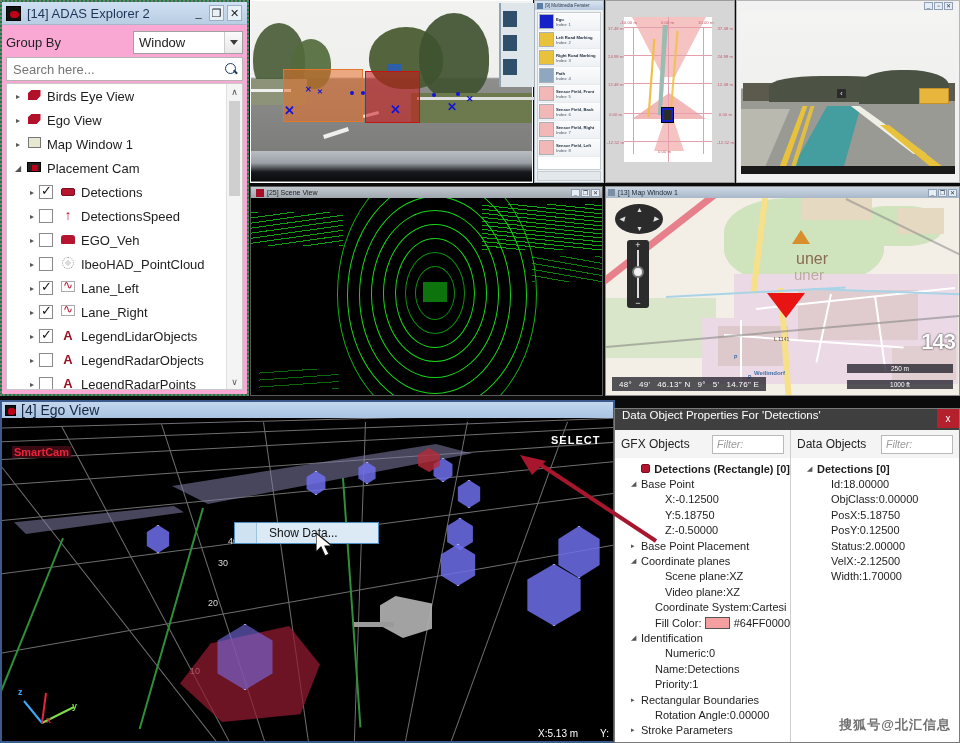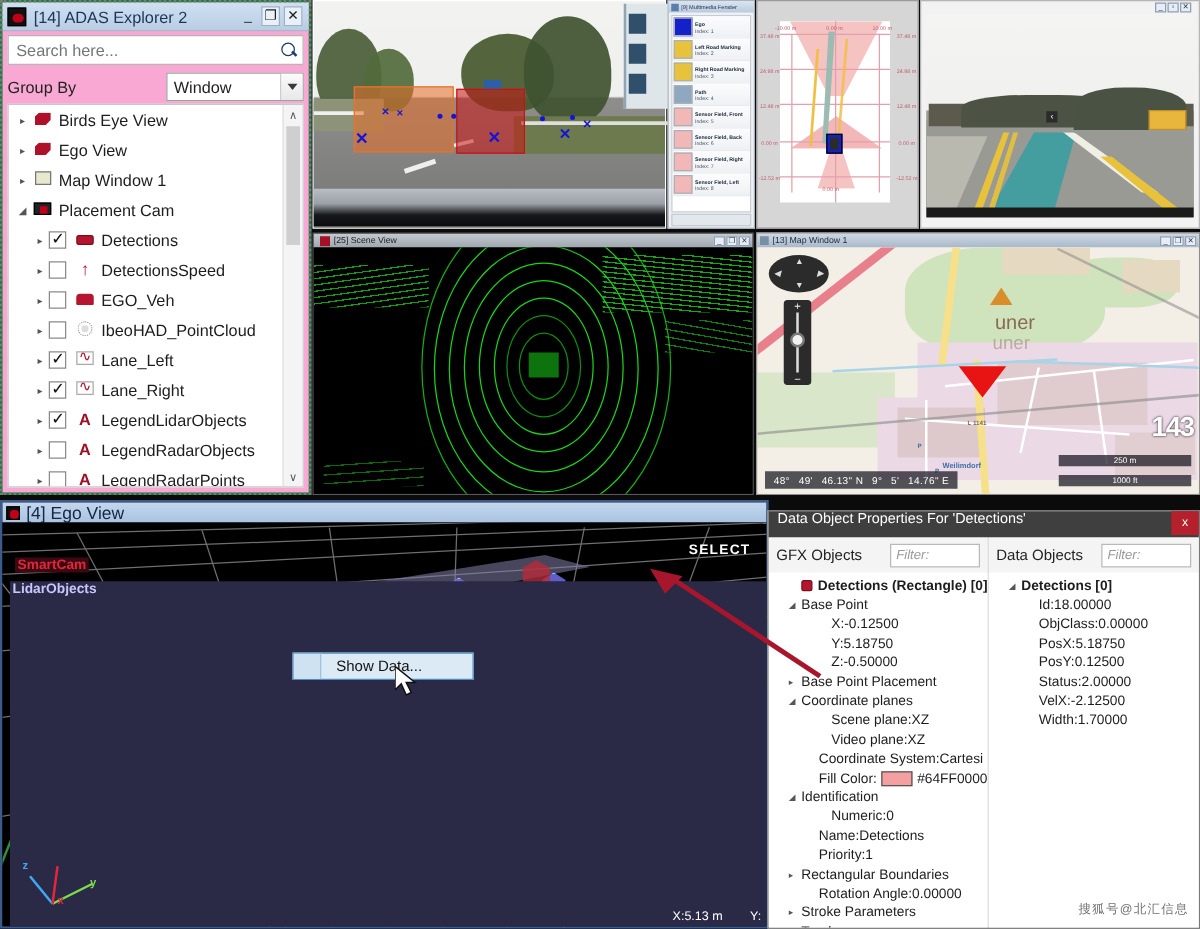--- a/index.html
+++ b/index.html
@@ -220,53 +220,53 @@
   .pbody{ position:absolute; left:0; right:0; top:28px; bottom:0; background:#fff;
           padding:3px 0 0 6px; overflow:hidden; }
   .prow{ display:flex; align-items:center; height:15.4px; font-size:11px; color:#1d1d1d; white-space:nowrap;}
   .prow .tw{ width:10px; font-size:7px; color:#555; flex:none; }
   .prow b{ font-weight:normal; }
   .ind1{ padding-left:10px;} .ind2{ padding-left:24px;} .ind3{ padding-left:34px;}
   .sw-rect{ display:inline-block; width:13px;height:9px;background:#b5152f;border:1px solid #7a0d1f;
             margin-right:4px; border-radius:2px;}
   .sw-fill{ display:inline-block; width:26px;height:12px;background:#f4a0a0;border:1px solid #555;
             margin:0 4px; vertical-align:middle;}
-  .watermark{ position:absolute; right:8px; bottom:8px; color:#555; font-size:10px;
-              font-weight:normal; opacity:.85; letter-spacing:1px; }
+  .watermark{ position:absolute; right:8px; bottom:8px; color:#555; font-size:13px;
+              font-weight:bold; opacity:.85; letter-spacing:1px; }
   .select-txt{ position:absolute; color:#fff; font-size:11px; font-weight:bold; letter-spacing:1px;}
 </style>
 </head>
 <body>
 
 <div id="root">
 
   <div class="win" id="explorer">
     <div class="exp-title">
       <span class="exp-icon"></span>
       <span class="exp-title-text">[14] ADAS Explorer 2</span>
       <span class="exp-wbtns">
         <span class="exp-wbtn plain">_</span>
         <span class="exp-wbtn">❐</span>
         <span class="exp-wbtn">✕</span>
       </span>
     </div>
 
-    <div id="searchbar">
-      <input placeholder="Search here..." style="">
-      <span class="magnifier"></span>
-    </div>
-
     <div id="groupby">
       <span class="lbl">Group By</span>
       <span class="combo">
         <span>Window</span>
         <span class="arrow">
             <i class="caret-dn"></i>
           </span>
       </span>
+    </div>
+
+    <div id="searchbar">
+      <input placeholder="Search here..." style="">
+      <span class="magnifier"></span>
     </div>
 
     <div id="tree">
       <div class="tree-items" id="tree-items">
           <div class="ti">
             <span class="exp">▸</span>
             <span class="ic"><span class="g-cube"></span></span>
             <span class="nm">Birds Eye View</span>
           </div>
           <div class="ti">
@@ -659,21 +659,20 @@
 
       <div style="position:absolute;left:178px;top:208px;width:140px;height:96px;background:rgba(150,26,50,.72);
                   clip-path:polygon(22% 18%,78% 0,100% 40%,86% 92%,30% 100%,0 60%);"></div>
       <div class="obj-cube" style="left:211px;top:206px;width:64px;height:66px;background:rgba(120,110,230,.6);"></div>
 
       <div style="position:absolute;left:378px;top:178px;width:52px;height:42px;background:#b4b4b4;opacity:.9;
                   clip-path:polygon(30% 0,100% 18%,100% 78%,44% 100%,0 70%,0 22%);"></div>
       <div style="position:absolute;left:352px;top:204px;width:40px;height:5px;background:#9a9a9a;"></div>
 
       <span class="badge smart" style="left:10px;top:28px;">SmartCam</span>
-      <span class="badge lidar" style="left:6px;top:47px;">LidarObjects</span>
 
       <div class="ctxmenu" style="left:232px;top:104px;">
         <div class="gutter"></div>
         <div class="lbl">Show Data...</div>
       </div>
 
       <svg style="position:absolute;left:314px;top:115px;" width="20" height="26">
         <polygon points="0,0 0,19 5,14 9,23 13,21 9,13 16,13" fill="#fff" stroke="#111" stroke-width="1.2"></polygon>
       </svg>
 

